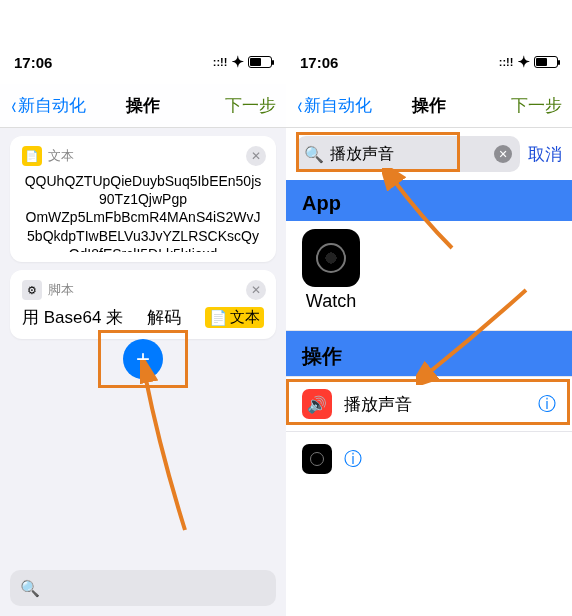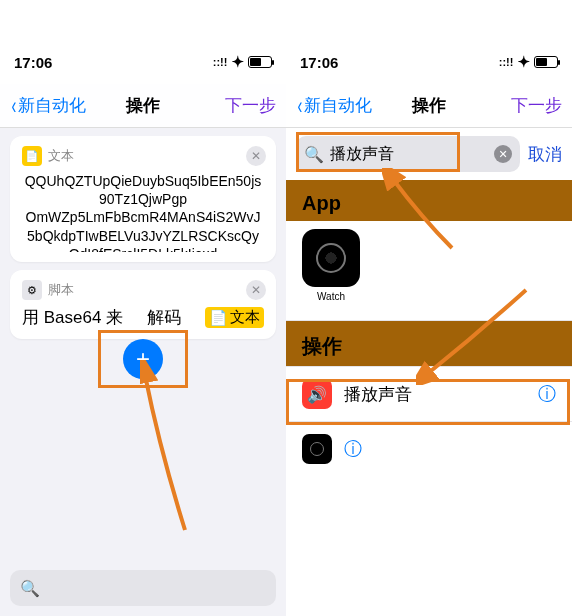--- a/index.html
+++ b/index.html
@@ -3,21 +3,21 @@
 <meta charset="utf-8">
 <style>
 *{margin:0;padding:0;box-sizing:border-box;font-family:-apple-system,BlinkMacSystemFont,"Segoe UI",sans-serif;}
 body{width:572px;height:616px;display:flex;background:#fff;}
 .phone{width:286px;height:616px;background:#f2f2f7;position:relative;overflow:hidden;margin-top:40px;}
 .status-bar{height:44px;background:#fff;display:flex;justify-content:space-between;align-items:center;padding:0 14px;font-weight:600;font-size:15px;}
 .status-right{display:flex;align-items:center;gap:4px;}
 .nav-bar{height:44px;background:rgba(255,255,255,0.9);display:flex;align-items:center;justify-content:space-between;padding:0 10px;border-bottom:0.5px solid #ddd;}
 .nav-back{display:flex;align-items:center;color:#007aff;font-size:17px;}
 .nav-title{font-size:17px;font-weight:600;position:absolute;left:50%;transform:translateX(-50%);}
-.nav-next{color:#6d28d9;font-size:17px;}
+.nav-next{color:#4d7c0f;font-size:17px;}
 .content{padding:8px 10px;}
 .card{background:#fff;border-radius:12px;padding:10px 12px;margin-bottom:8px;position:relative;box-shadow:0 1px 2px rgba(0,0,0,0.05);}
 .card-header{display:flex;align-items:center;gap:6px;margin-bottom:6px;}
 .card-icon{width:20px;height:20px;border-radius:4px;background:#ffcc00;display:flex;align-items:center;justify-content:center;font-size:11px;}
 .card-label{font-size:13px;color:#888;}
 .card-close{position:absolute;top:10px;right:10px;width:20px;height:20px;border-radius:10px;background:#e5e5ea;display:flex;align-items:center;justify-content:center;color:#8e8e93;font-size:12px;}
 .card-text{font-size:14px;line-height:1.3;word-break:break-all;color:#000;max-height:80px;overflow:hidden;text-align:center;}
 .script-line{font-size:17px;display:flex;align-items:center;gap:4px;flex-wrap:wrap;justify-content:space-between;}
 .script-link{color:#000000;}
 .script-tag{background:#ffcc00;border-radius:4px;padding:1px 4px;display:inline-flex;align-items:center;gap:2px;font-size:15px;}
@@ -27,25 +27,25 @@
 .bottom-bar{position:absolute;bottom:0;left:0;right:0;height:44px;display:flex;align-items:center;justify-content:space-between;padding:0 20px;background:#f2f2f7;}
 .undo{color:#007aff;font-size:20px;}
 .redo{color:#c7c7cc;font-size:20px;}
 .play{color:#007aff;font-size:20px;}
 
 .search-top-area{background:#fff;padding:8px 10px;display:flex;align-items:center;gap:8px;}
 .search-field{flex:1;height:36px;background:#e4e4e9;border-radius:10px;display:flex;align-items:center;padding:0 8px;gap:6px;}
 .search-clear{width:18px;height:18px;border-radius:9px;background:#8e8e93;color:#fff;display:flex;align-items:center;justify-content:center;font-size:11px;}
 .cancel-link{color:#1d4ed8;font-size:17px;}
 .highlight-search{position:absolute;border:3px solid #e67e22;top:92px;left:10px;width:164px;height:40px;pointer-events:none;}
-.section{padding:12px 16px 6px;font-size:20px;font-weight:700;background:#a16207;}
+.section{padding:12px 16px 6px;font-size:20px;font-weight:700;background:#3b82f6;}
 .app-row{background:#fff;padding:8px 16px 18px;}
 .app-icon{width:58px;height:58px;border-radius:13px;background:#000;display:flex;align-items:center;justify-content:center;margin-bottom:4px;}
 .app-icon-inner{width:30px;height:30px;border-radius:15px;border:2px solid #777;background:radial-gradient(circle,#222 30%,#000 31%);}
-.app-name{font-size:10px;text-align:center;width:58px;}
+.app-name{font-size:18px;text-align:center;width:58px;}
 .list-item{background:#fff;padding:12px 16px;display:flex;align-items:center;gap:12px;border-top:0.5px solid #e5e5ea;}
 .list-icon{width:30px;height:30px;border-radius:7px;display:flex;align-items:center;justify-content:center;color:#fff;font-size:16px;}
 .list-label{flex:1;font-size:17px;}
 .info-icon{color:#007aff;font-size:18px;}
 .highlight-action{position:absolute;border:3px solid #e67e22;top:339px;left:0;width:284px;height:46px;pointer-events:none;}
 .arrow{position:absolute;pointer-events:none;}
 .chevron-left{display:inline-block;transform:scaleX(0.6);font-size:24px;}
 .batt{width:24px;height:12px;border:1px solid #000;border-radius:3px;position:relative;}
 .batt::after{content:"";position:absolute;right:-3px;top:3px;width:2px;height:5px;background:#000;border-radius:1px;}
 .batt-fill{width:11px;height:8px;background:#000;margin:1px;border-radius:1px;}

